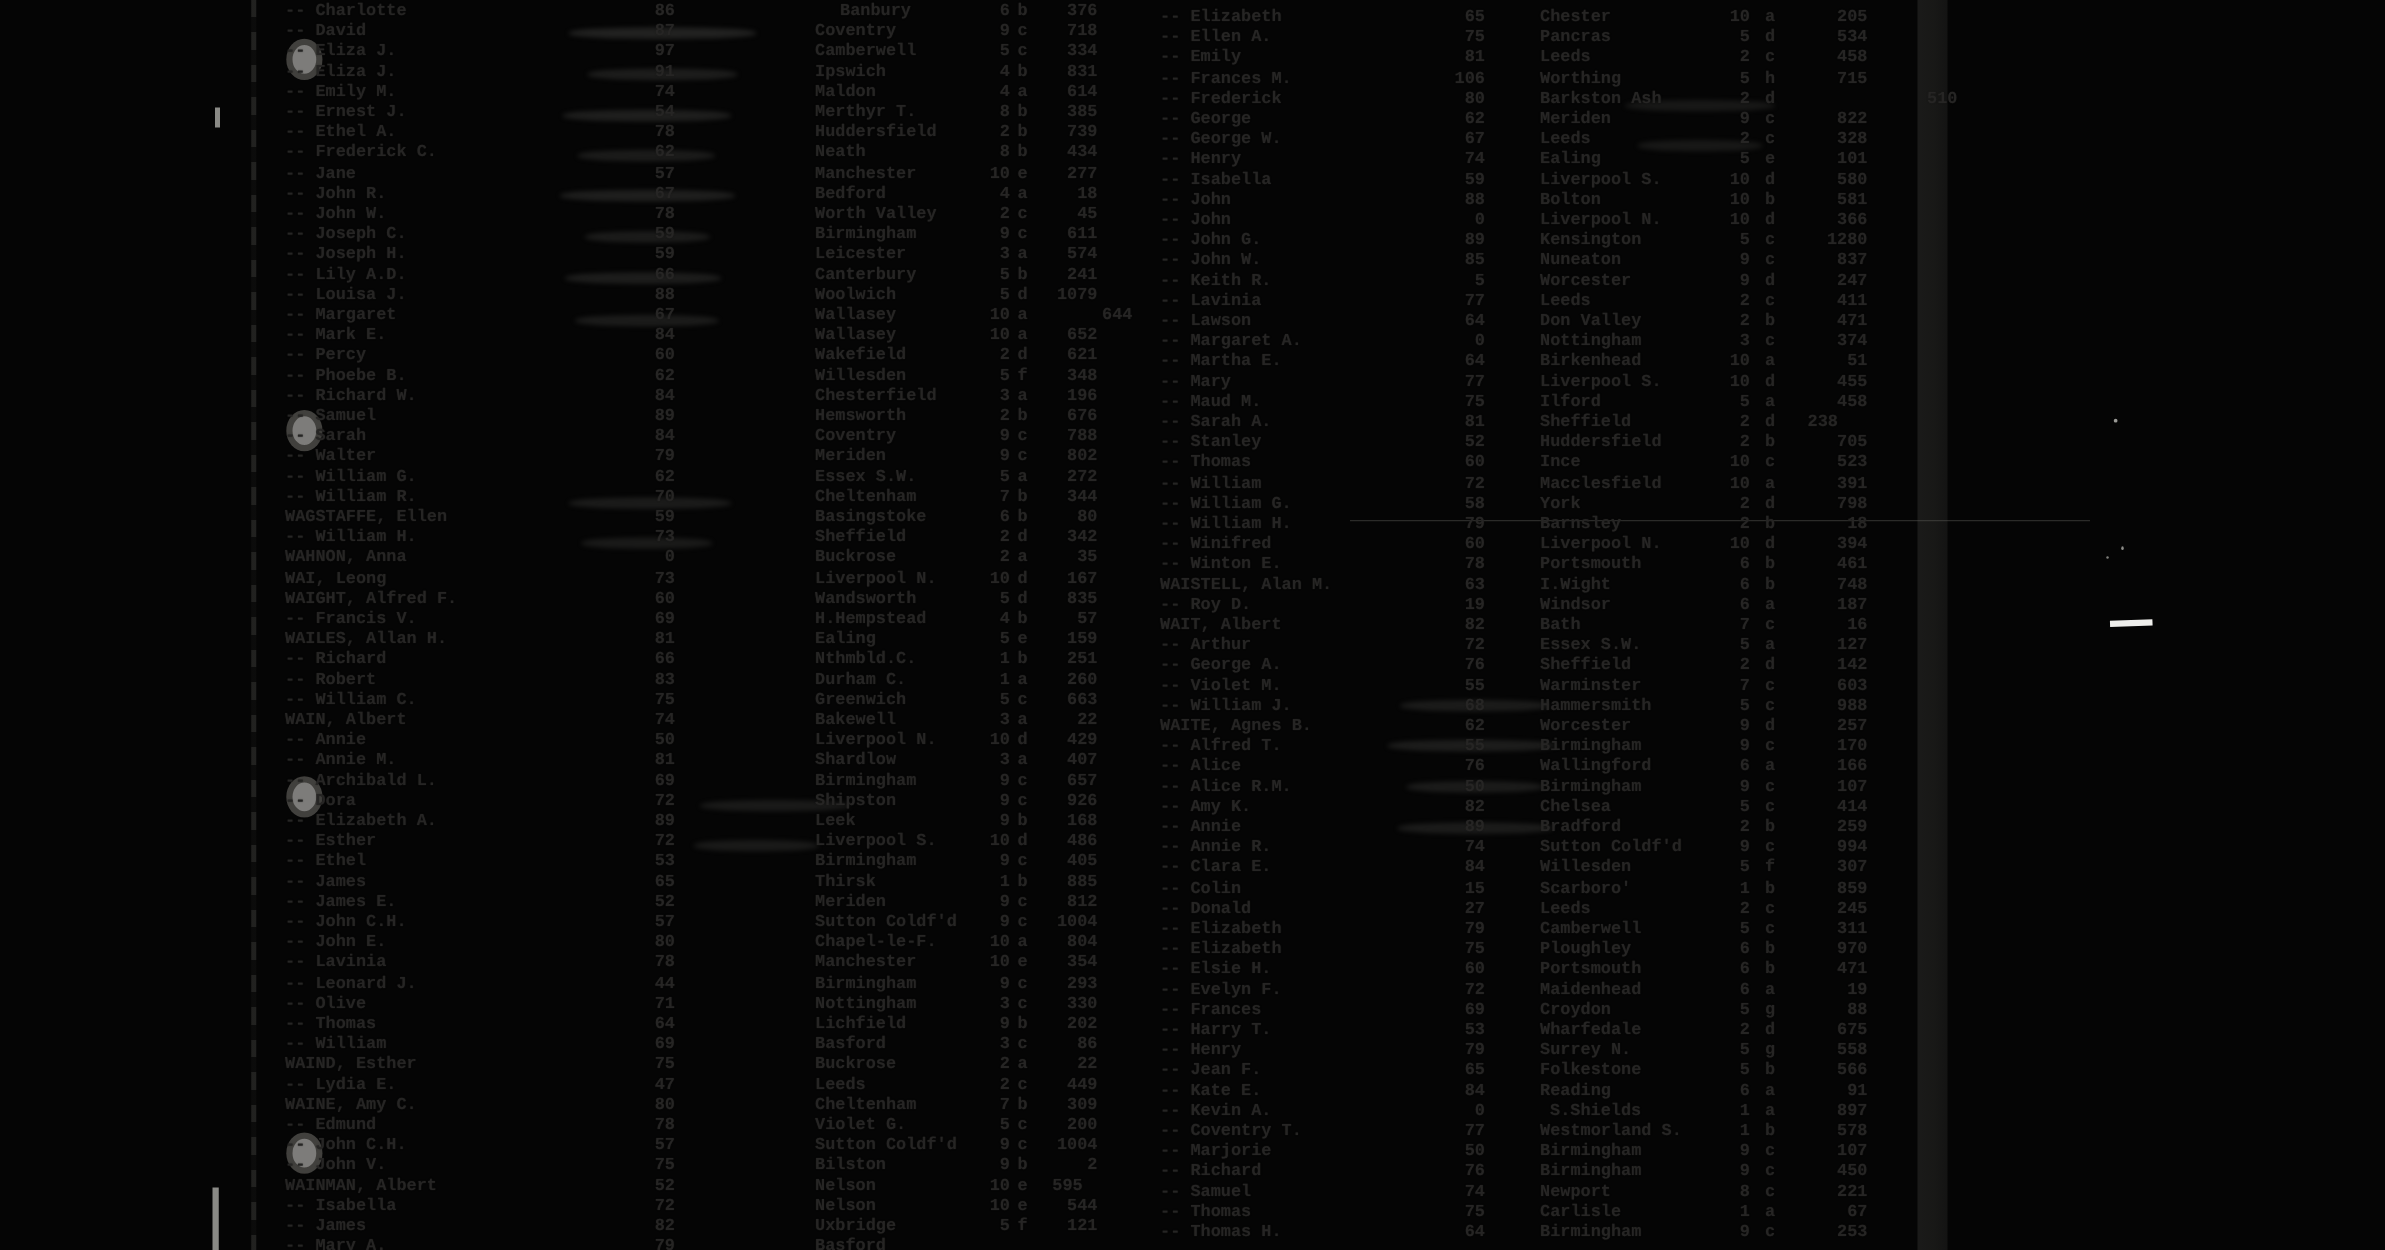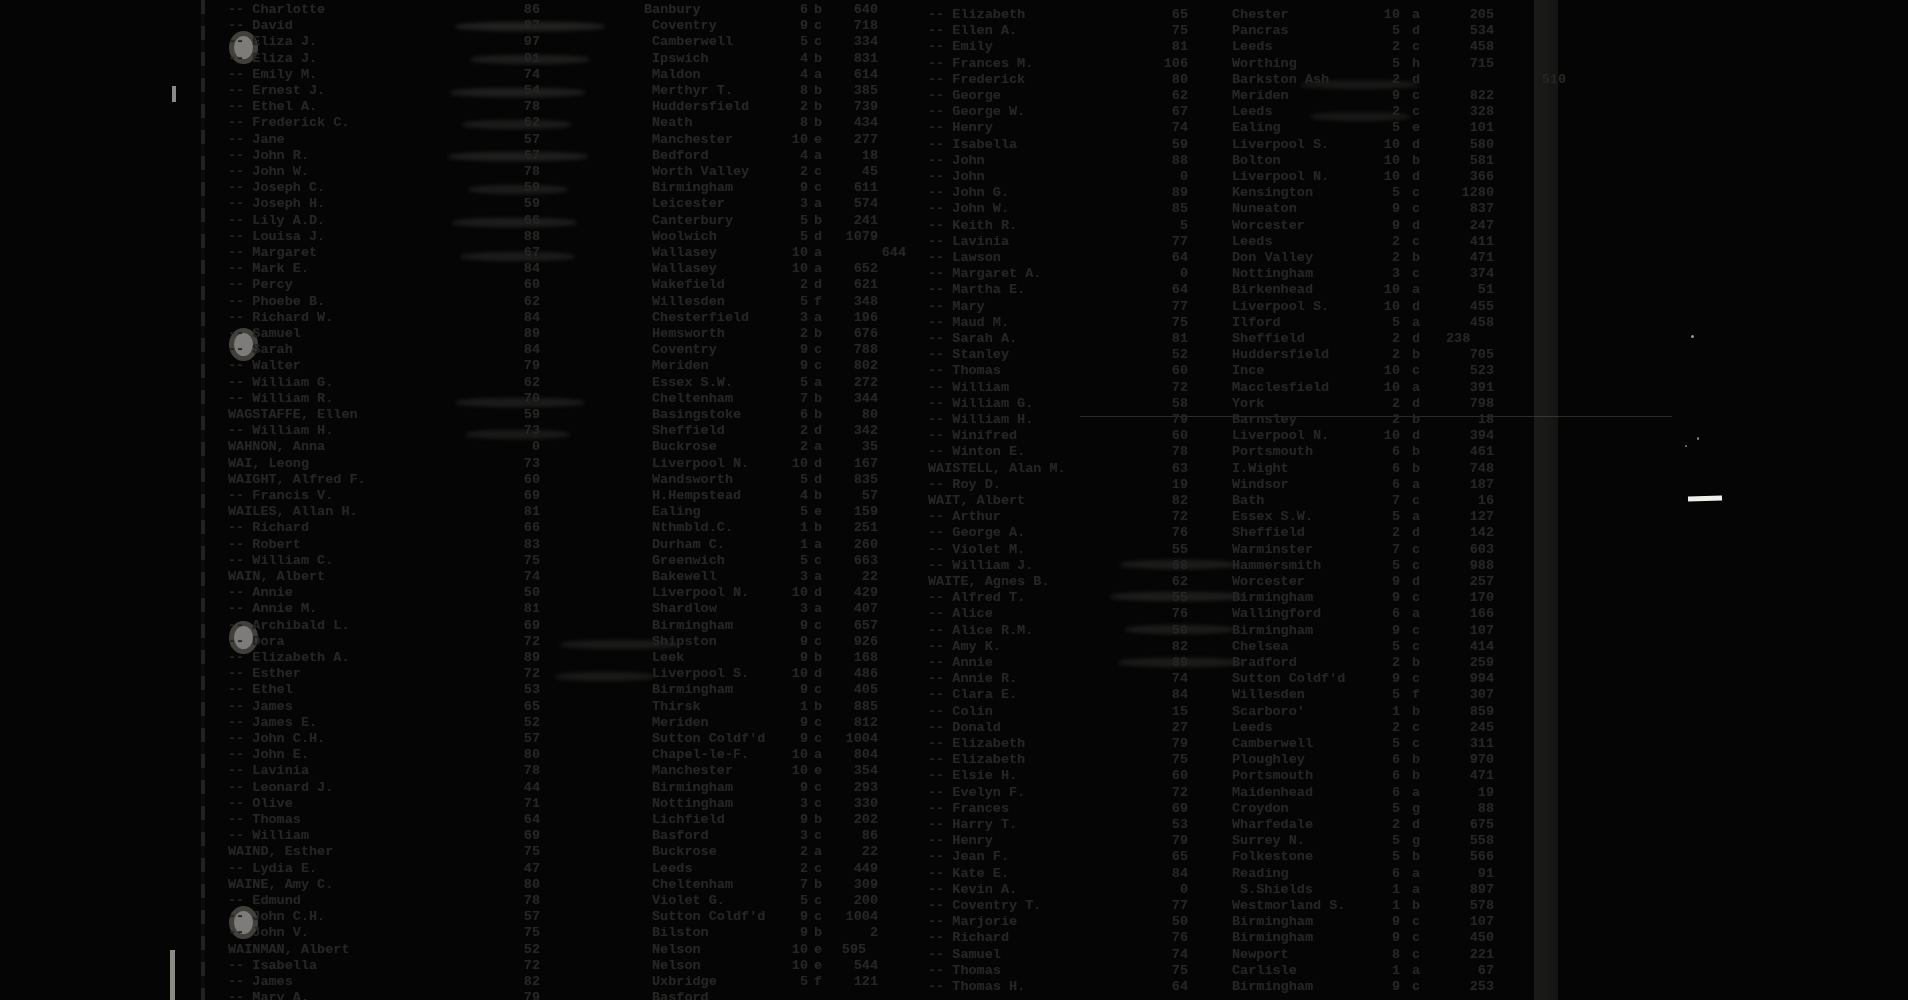--- a/index.html
+++ b/index.html
@@ -83,24 +83,24 @@
 <div class="edge-mark" style="left:170px;top:950px;width:5px;height:50px"></div>
 <div class="white-mark" style="left:1688px;top:496px;width:34px;height:5px;transform:rotate(-2deg)"></div>
 <div class="speck" style="left:1691px;top:335px;width:3px;height:3px;background:#9a9a96"></div>
 <div class="speck" style="left:1697px;top:437px;width:2px;height:3px;background:#8c8c88"></div>
 <div class="speck" style="left:1685px;top:445px;width:2px;height:2px;background:#7e7e7a"></div>
 
 <div id="records-layer">
     <div class="row" style="top: 2px;">
       <span class="cell" style="left: 228px;">-- Charlotte</span>
       <span class="cell" style="left: 440px; width: 100px; text-align: right;">86</span>
-      <span class="cell" style="left: 644px;">Banbury</span>
+      <span class="cell" style="left: 672px;">Banbury</span>
       <span class="cell" style="left: 768px; width: 40px; text-align: right;">6</span>
       <span class="cell" style="left: 814px;">b</span>
-      <span class="cell" style="left: 830px; width: 48px; text-align: right;">640</span>
+      <span class="cell" style="left: 830px; width: 48px; text-align: right;">376</span>
     </div>
     <div class="row" style="top: 18.2px;">
       <span class="cell" style="left: 228px;">-- David</span>
       <span class="cell" style="left: 440px; width: 100px; text-align: right;">87</span>
       <span class="cell" style="left: 652px;">Coventry</span>
       <span class="cell" style="left: 768px; width: 40px; text-align: right;">9</span>
       <span class="cell" style="left: 814px;">c</span>
       <span class="cell" style="left: 830px; width: 48px; text-align: right;">718</span>
     </div>
     <div class="row" style="top: 34.4px;">

